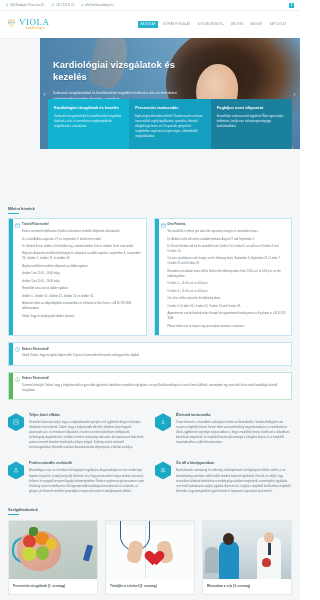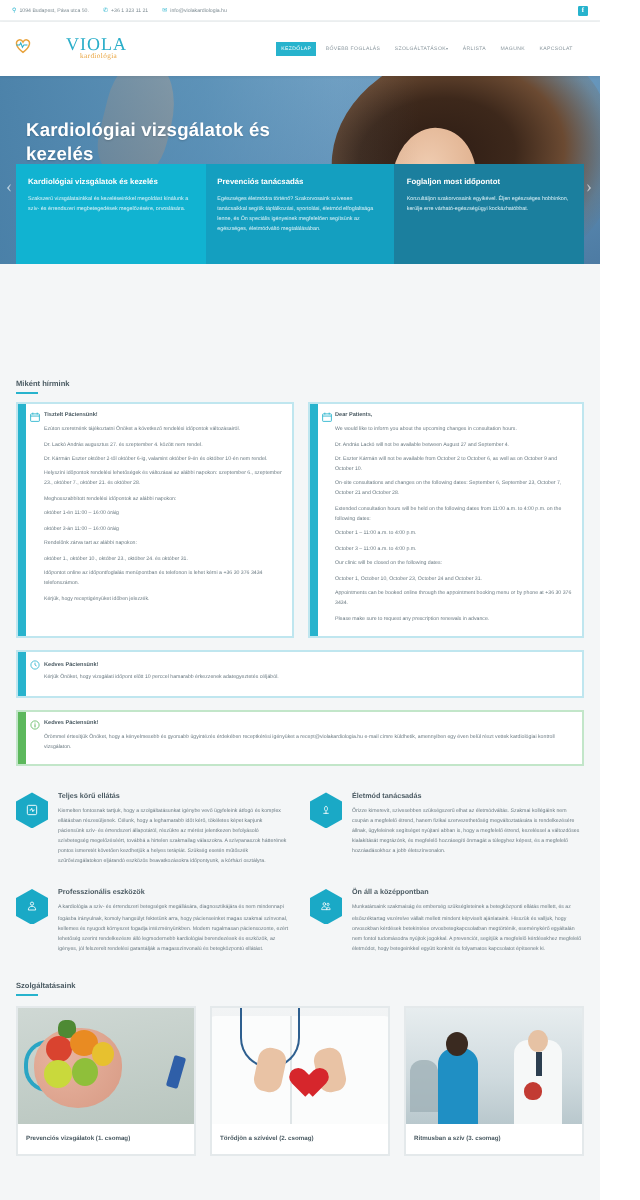--- a/index.html
+++ b/index.html
@@ -28,43 +28,44 @@
     align-items: center; justify-content: center; border-radius: 0.6px;
     font-family: "Liberation Serif", serif;
   }
 
   
   .header {
     height: 27px; background: #fff; display: flex; align-items: center;
     padding: 0 7px; box-shadow: 0 0.5px 1.5px rgba(0,0,0,.07);
     position: relative; z-index: 5;
   }
-  .logo { display: flex; gap: 17px; }
+  .logo { display: flex; gap: 3px; }
   .logo-heart { width: 9px; height: 9px; position: relative; flex: none; }
   .logo-txt { display: flex; flex-direction: column; line-height: 1; }
   .logo-main {
     font-family: "Liberation Serif", serif; font-size: 9px;
     letter-spacing: .5px; color: #2aaec9; font-weight: 400;
   }
   .logo-sub {
     font-family: "Liberation Serif", serif; font-size: 3.6px;
     color: #e8a33d; letter-spacing: .2px; margin-top: .4px; margin-left: 7px;
   }
   .nav { margin-left: auto; display: flex; align-items: center; gap: 2px; padding-right: 4px; }
   .nav-item {
     font-size: 2.55px; color: #8a979e; letter-spacing: .18px;
     padding: 2.4px 2.6px; white-space: nowrap; text-transform: uppercase;
   }
   .nav-item.active { background: #27b3cd; color: #fff; }
   .caret { font-size: 2px; }
 
   
   .hero {
-    position: relative; height: 94px; overflow: hidden;
+    position: relative; height: 111px; overflow: hidden;
     background: linear-gradient(120deg,#6a9ec4 0%, #7fb0cf 40%, #5d8fb8 100%);
+    margin-left: 40px;
   }
   .hero-photo { position: absolute; inset: 0; }
   .hp-sky { position:absolute; inset:0; background: linear-gradient(160deg,#7eadcd,#5f8fb6 70%,#4d7ba3); }
   .hp-hair {
     position: absolute; right: -6px; top: -14px; width: 140px; height: 115px;
     background: radial-gradient(ellipse at 38% 45%, #2d1c14 0%, #3d281b 32%, #6b4a32 52%, rgba(120,90,60,.25) 70%, rgba(120,90,60,0) 80%);
     border-radius: 50% 40% 45% 55%;
     transform: rotate(-8deg);
   }
   .hp-face {

